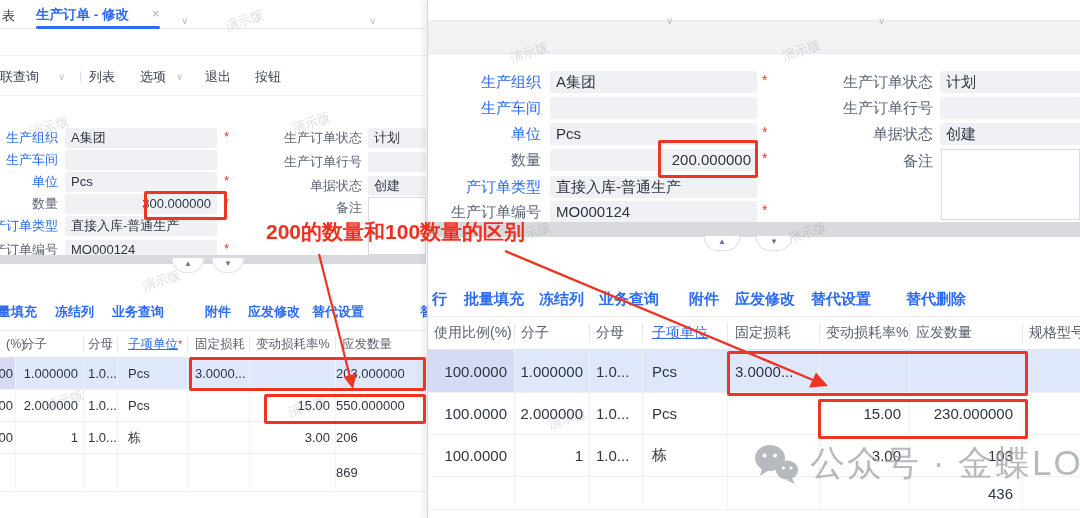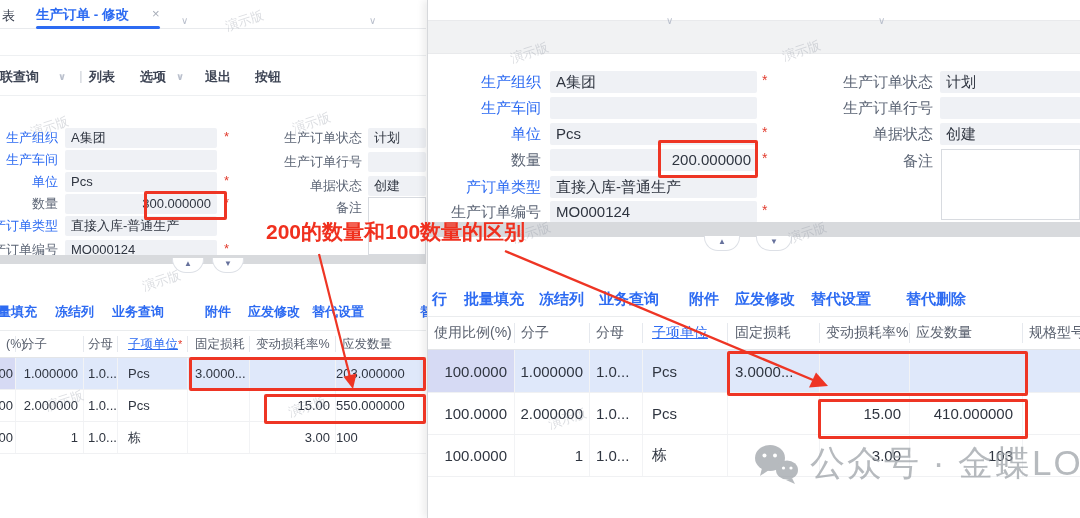--- a/index.html
+++ b/index.html
@@ -13,21 +13,21 @@
         border-left:1px solid #d6d8db; box-shadow:-4px 0 7px rgba(0,0,0,.07); }
 
   
   .tabbar { position:absolute; left:0; top:0; width:426px; height:29px; background:#fff; border-bottom:1px solid #e8eaed; }
   .tab-frag { position:absolute; left:2px; top:7px; font-size:13px; color:#3a4150; }
   .tab-active { position:absolute; left:36px; top:6px; font-size:13.5px; font-weight:700; color:#2d6bf2; }
   .tab-close { position:absolute; left:152px; top:6px; font-size:13px; color:#a7adb8; }
   .tab-underline { position:absolute; left:36px; top:26px; width:124px; height:3px; background:#2d6bf2; border-radius:2px; }
   .band { position:absolute; left:0; top:29px; width:426px; height:27px; background:#fff; border-bottom:1px solid #eef0f2; }
   .tb1 { position:absolute; left:0; top:56px; width:426px; height:40px; border-bottom:1px solid #eef0f2; }
-  .tb1 span { position:absolute; top:12px; font-size:13px; color:#3d4454; white-space:nowrap;font-weight:bold; }
+  .tb1 span { position:absolute; top:12px; font-size:13px; color:#3d4454; white-space:nowrap; }
   .caret { color:#b9bfcc !important; font-size:10px !important; top:15px !important; }
   .pipe { color:#dcdfe4 !important; }
 
   
   .frow { position:absolute; height:21px; }
   .flabel { position:absolute; font-size:13px; color:#5c6575; text-align:right; white-space:nowrap; line-height:20px; }
   .lnk { color:#2d6bf2; }
   .fbox { position:absolute; height:20px; background:#eff1f5; border-radius:2px; font-size:13px; line-height:20px;
           padding:0 6px; color:#2f3540; white-space:nowrap; overflow:hidden; }
   .vr { text-align:right; }
@@ -224,21 +224,30 @@
       <span class="lc5">15.00</span>
       <span class="lc6">550.000000</span>
     </div>
     <div class="trow" style="top:422px">
       <span class="lc0">000</span>
       <span class="lc1">1</span>
       <span class="lc2">1.0...</span>
       <span class="lc3">栋</span>
       <span class="lc4"></span>
       <span class="lc5">3.00</span>
-      <span class="lc6">100</span>
+      <span class="lc6">206</span>
+    </div>
+    <div class="trow" style="top:454px; height:38px">
+      <span class="lc0"></span>
+      <span class="lc1"></span>
+      <span class="lc2"></span>
+      <span class="lc3"></span>
+      <span class="lc4"></span>
+      <span class="lc5"></span>
+      <span class="lc6">869</span>
     </div>
   </div>
 
   <div id="rp">
     <div class="band" style="left:0; top:20px; width:653px; height:34px; background:#f1f2f3; border-top:1px solid #e9eaec; border-bottom:1px solid #e9eaec"></div>
 
     <div class="frow" style="top:71px">
       <span class="flabel c1 lnk">生产组织</span>
       <span class="fbox c1">A集团</span>
       <span class="req c1">*</span>
@@ -322,31 +331,41 @@
       <span class="rc5"></span>
       <span class="rc7"></span>
     </div>
     <div class="trow" style="top:393px; height:42px">
       <span class="rc0">100.0000</span>
       <span class="rc1">2.000000</span>
       <span class="rc2">1.0...</span>
       <span class="rc3">Pcs</span>
       <span class="rc4"></span>
       <span class="rc5">15.00</span>
-      <span class="rc6">410.000000</span>
+      <span class="rc6">230.000000</span>
       <span class="rc7"></span>
     </div>
     <div class="trow" style="top:435px; height:42px">
       <span class="rc0">100.0000</span>
       <span class="rc1">1</span>
       <span class="rc2">1.0...</span>
       <span class="rc3">栋</span>
       <span class="rc4"></span>
       <span class="rc5">3.00</span>
       <span class="rc6">103</span>
+      <span class="rc7"></span>
+    </div>
+    <div class="trow" style="top:477px; height:33px">
+      <span class="rc0"></span>
+      <span class="rc1"></span>
+      <span class="rc2"></span>
+      <span class="rc3"></span>
+      <span class="rc4"></span>
+      <span class="rc5"></span>
+      <span class="rc6">436</span>
       <span class="rc7"></span>
     </div>
   </div>
 
   <div class="redbox" style="left:144px; top:191px; width:83px; height:29px"></div>
   <div class="redbox" style="left:658px; top:140px; width:100px; height:38px"></div>
   <div class="redbox" style="left:189px; top:357px; width:237px; height:34px"></div>
   <div class="redbox" style="left:264px; top:394px; width:162px; height:30px"></div>
   <div class="redbox" style="left:727px; top:351px; width:301px; height:45px"></div>
   <div class="redbox" style="left:818px; top:399px; width:210px; height:40px"></div>

